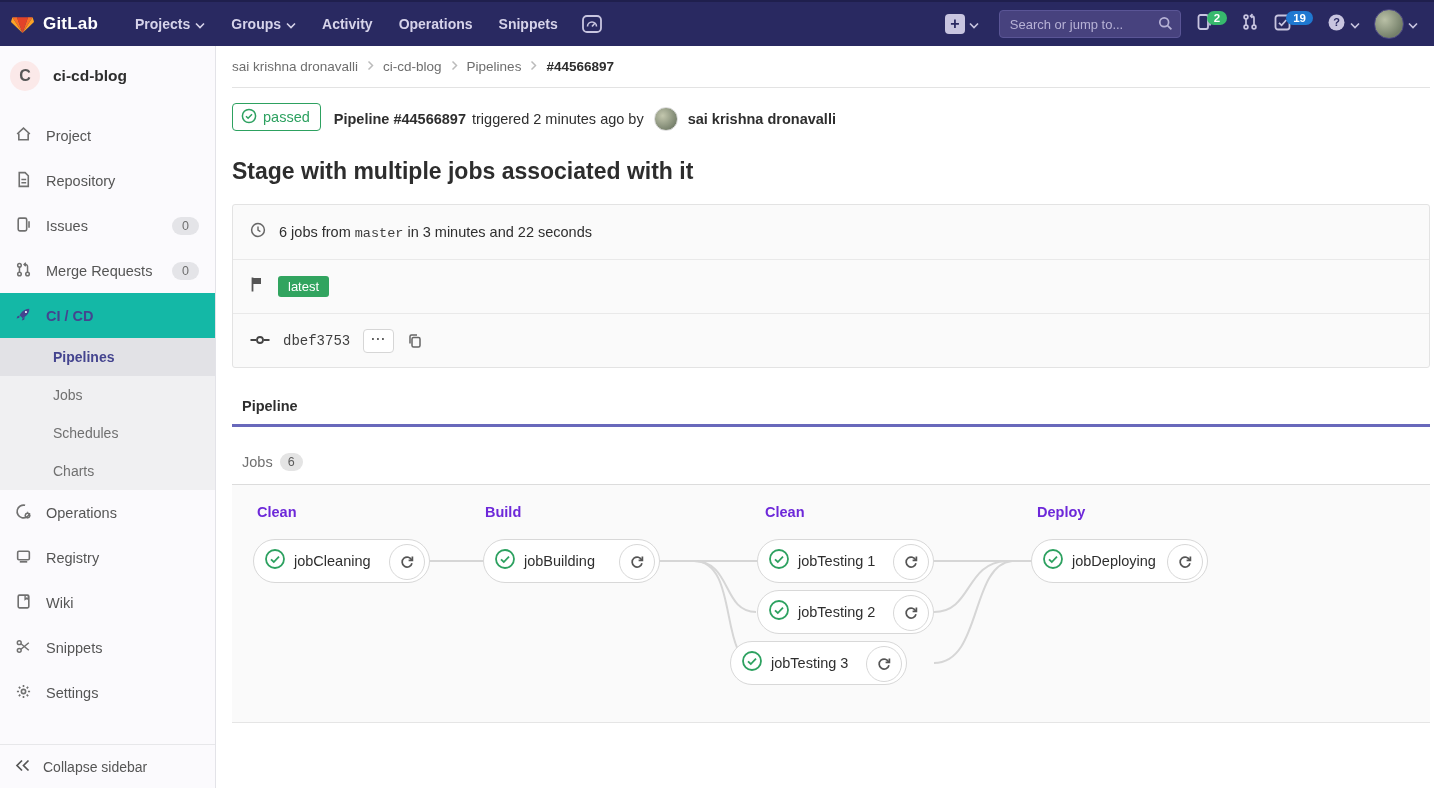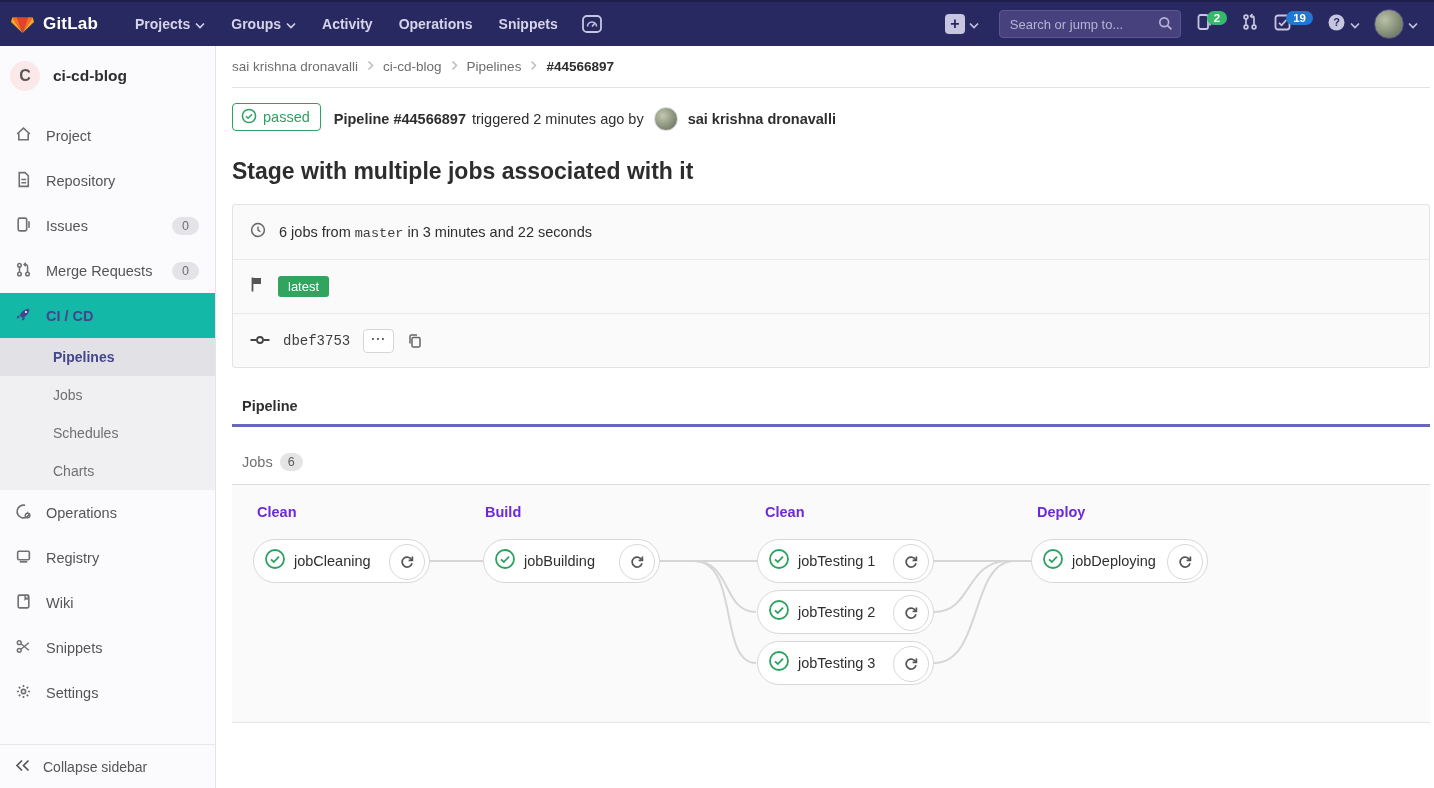--- a/index.html
+++ b/index.html
@@ -521,21 +521,21 @@
       </span>
       <span class="job-label">jobTesting 2</span>
       <span class="retry-btn">
         <svg width="16" height="16" viewBox="0 0 16 16">
             <path d="M12.8 6.2A5 5 0 1 0 13 9.3" fill="none" stroke="#555" stroke-width="1.7"></path>
             <path d="M13.4 2.6v3.8H9.6" fill="none" stroke="#555" stroke-width="1.7"></path>
           </svg>
       </span>
     </div>
 
-    <div class="job-pill" style="left:525px; top:156px">
+    <div class="job-pill" style="left:498px; top:156px">
       <span>
         <svg width="22" height="22" viewBox="0 0 22 22">
             <circle cx="11" cy="11" r="9" fill="#fff" stroke="#2da160" stroke-width="1.8"></circle>
             <path d="M7 11.3 9.8 14 15 8.6" fill="none" stroke="#2da160" stroke-width="1.8"></path>
           </svg>
       </span>
       <span class="job-label">jobTesting 3</span>
       <span class="retry-btn">
         <svg width="16" height="16" viewBox="0 0 16 16">
             <path d="M12.8 6.2A5 5 0 1 0 13 9.3" fill="none" stroke="#555" stroke-width="1.7"></path>

